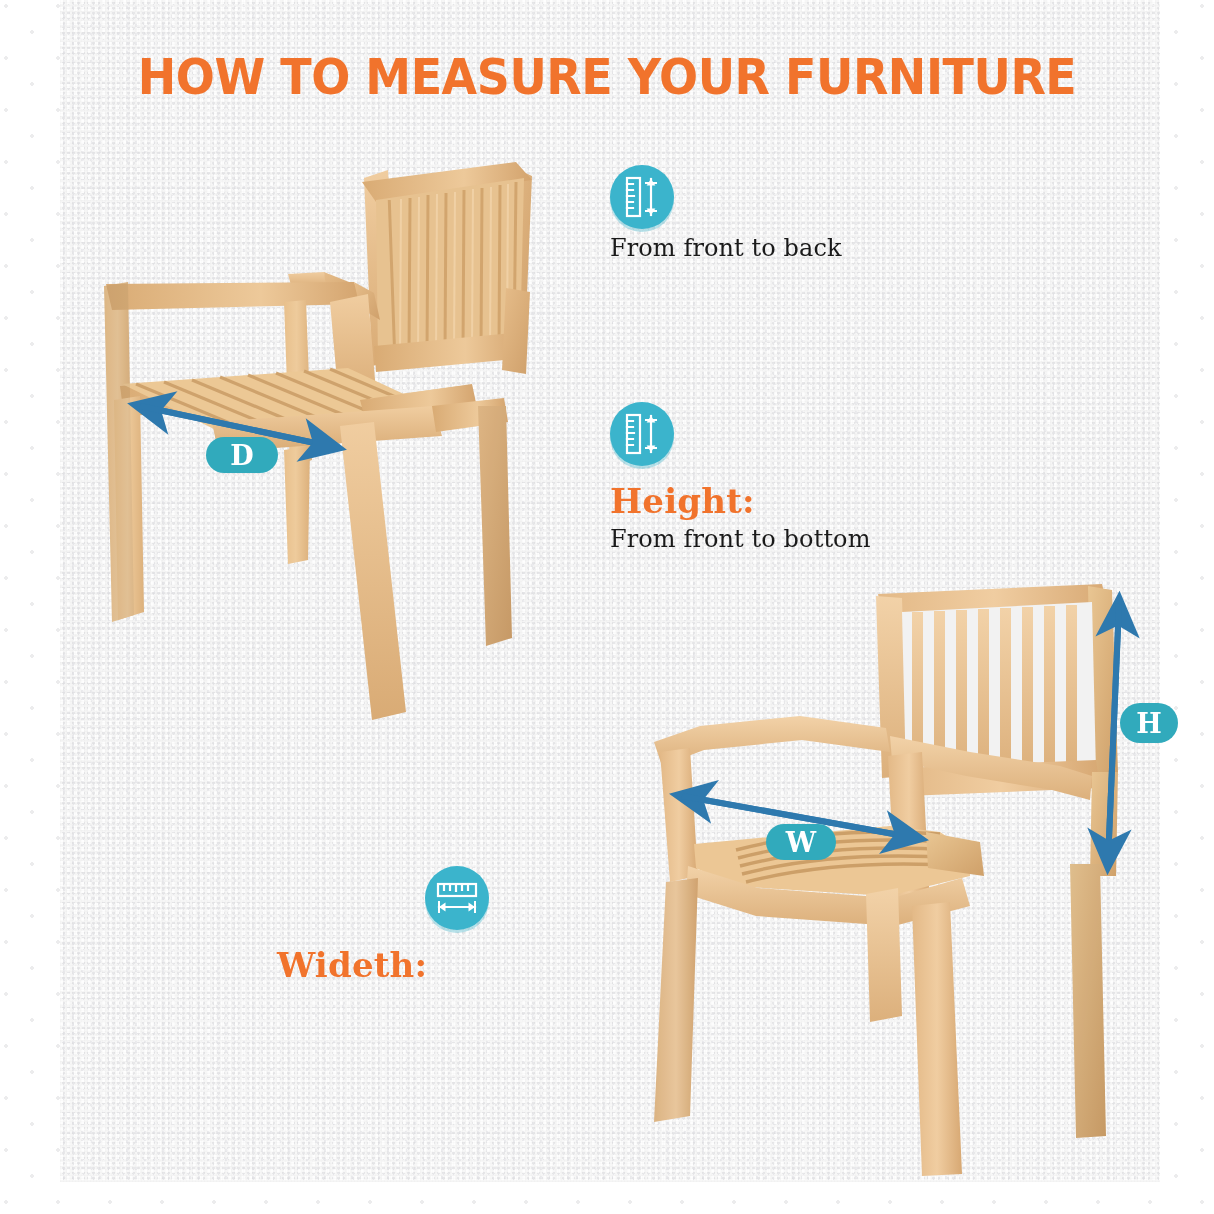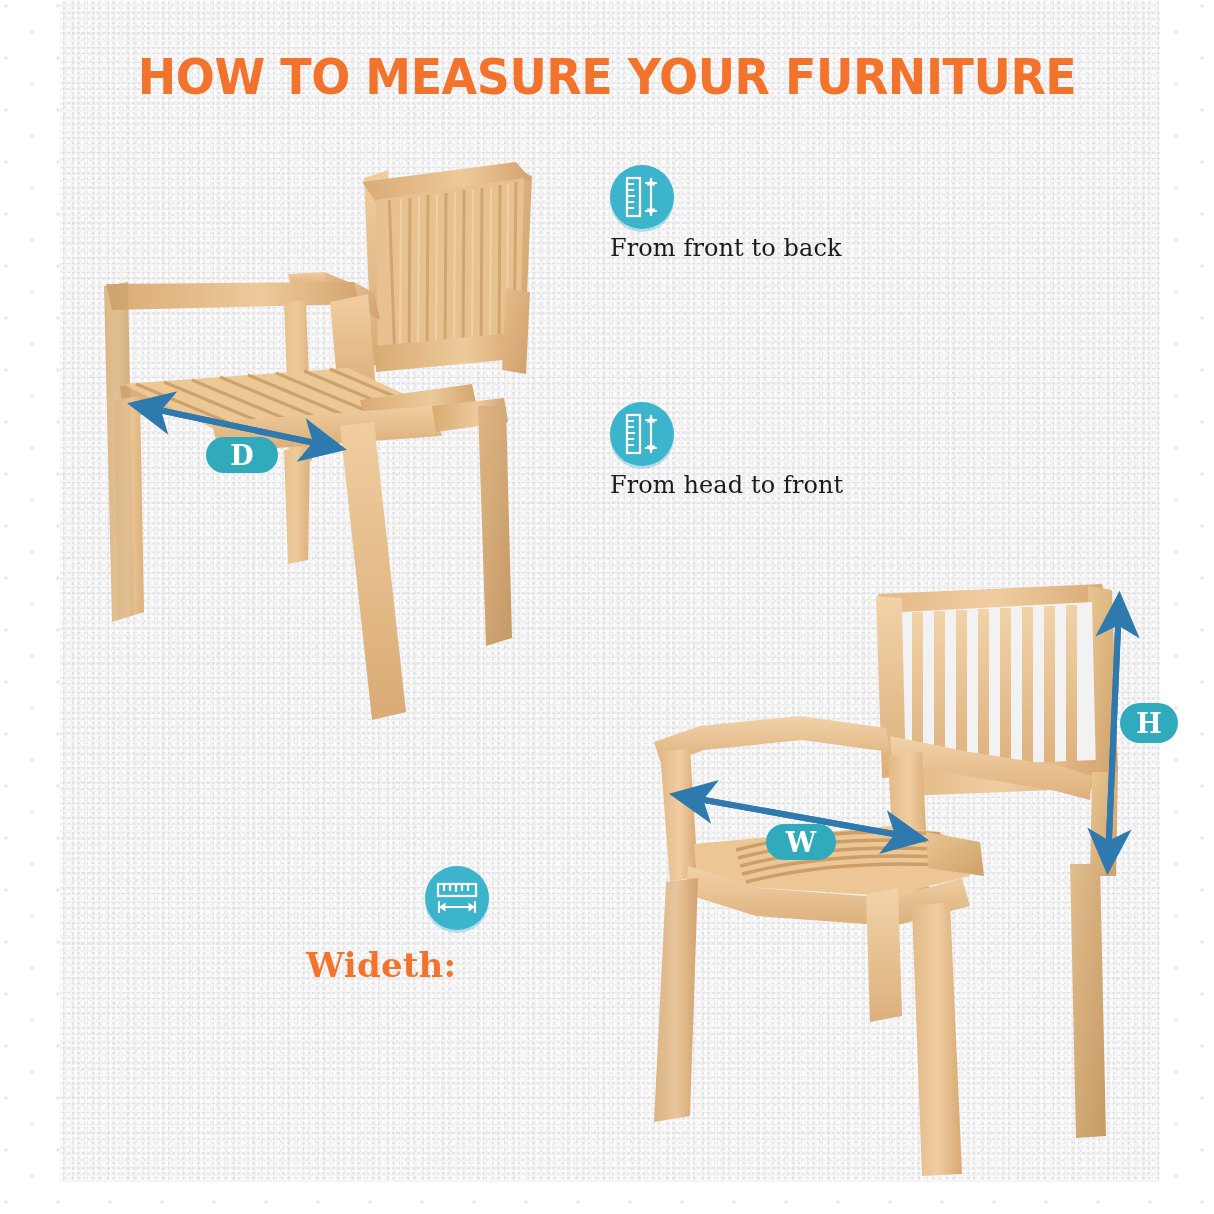--- a/index.html
+++ b/index.html
@@ -81,21 +81,21 @@
     line-height:1.1;
     letter-spacing:.1px;
     white-space:nowrap;
   }
 
   #block-depth{ left:610px; top:165px; }
   #block-height{ left:610px; top:402px; }
   #block-width{ left:192px; top:866px; }
   #block-width .term, #block-width .desc{ text-align:left; }
   #block-width .badge-icon{ margin-left:233px; }
-  #block-width .term{ margin-left:114px; }
+  #block-width .term{ margin-left:85px; }
 
   
   .pill{
     position:absolute;
     background:#31AABC;
     color:#ffffff;
     font-family:"DejaVu Serif", serif;
     font-weight:bold;
     display:flex;align-items:center;justify-content:center;
   }
@@ -352,21 +352,22 @@
         <g stroke="#ffffff" stroke-width="2.2" fill="none" stroke-linecap="square">
           <rect x="17" y="13" width="13" height="38"></rect>
           <path d="M17,19 L23,19 M17,25 L23,25 M17,31 L24,31 M17,37 L23,37 M17,43 L23,43"></path>
           <line x1="41" y1="14" x2="41" y2="50"></line>
           <path d="M36,18 L46,18 M36,46 L46,46" stroke-width="2"></path>
         </g>
         <path d="M41,14 L45.4,20.5 L36.6,20.5 Z" fill="#ffffff"></path>
         <path d="M41,50 L36.6,43.5 L45.4,43.5 Z" fill="#ffffff"></path>
       </svg>
     </div>
-    <div class="desc">From head to front</div>
+    <div class="term">Height:</div>
+    <div class="desc">From front to bottom</div>
   </div>
 
   <div class="block" id="block-width">
     <div class="badge-icon">
       <svg viewBox="0 0 64 64" width="64" height="64" xmlns="http://www.w3.org/2000/svg">
         <g stroke="#ffffff" stroke-width="2.2" fill="none" stroke-linecap="square">
           <rect x="13" y="18" width="38" height="12"></rect>
           <path d="M19,18 L19,24 M25,18 L25,24 M31,18 L31,25 M37,18 L37,24 M43,18 L43,24"></path>
           <line x1="14" y1="41" x2="50" y2="41"></line>
           <path d="M14,36 L14,46 M50,36 L50,46" stroke-width="2"></path>

